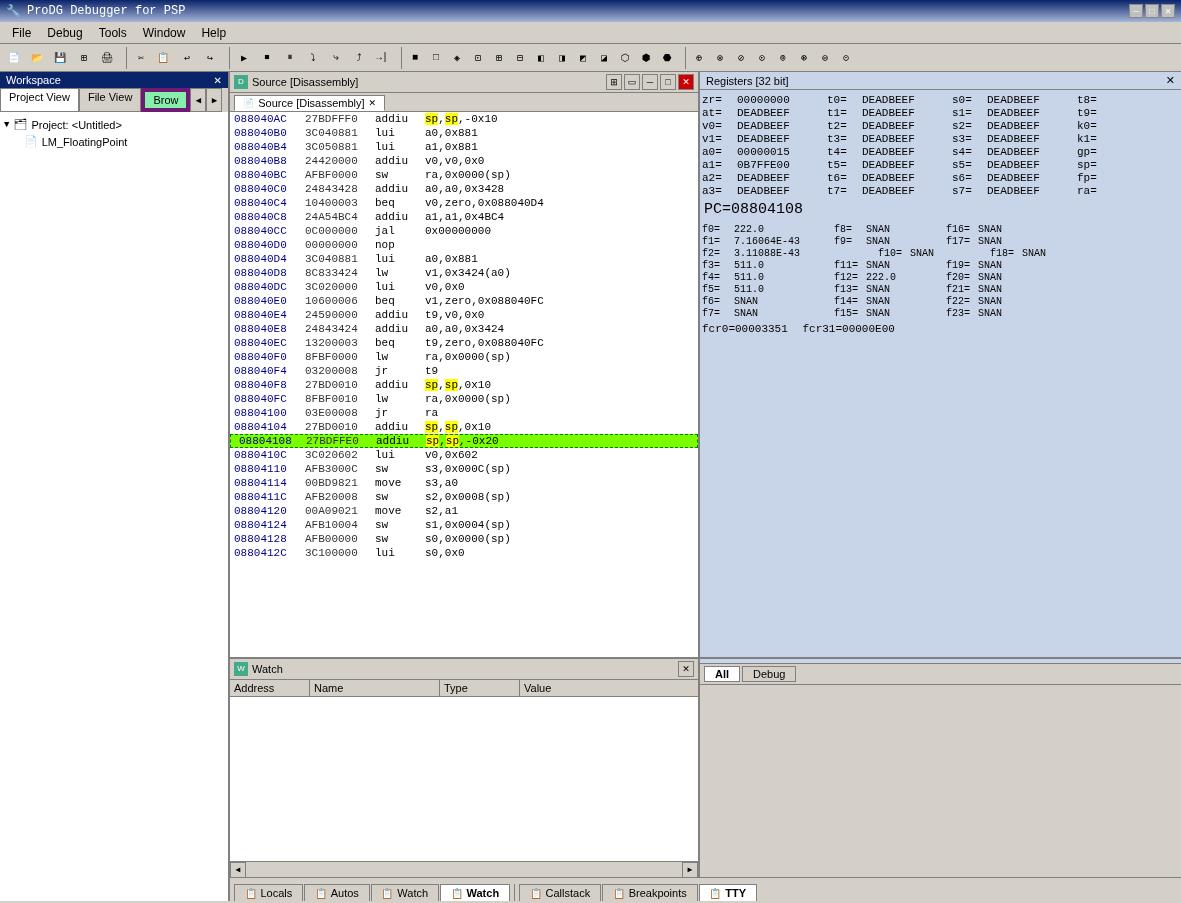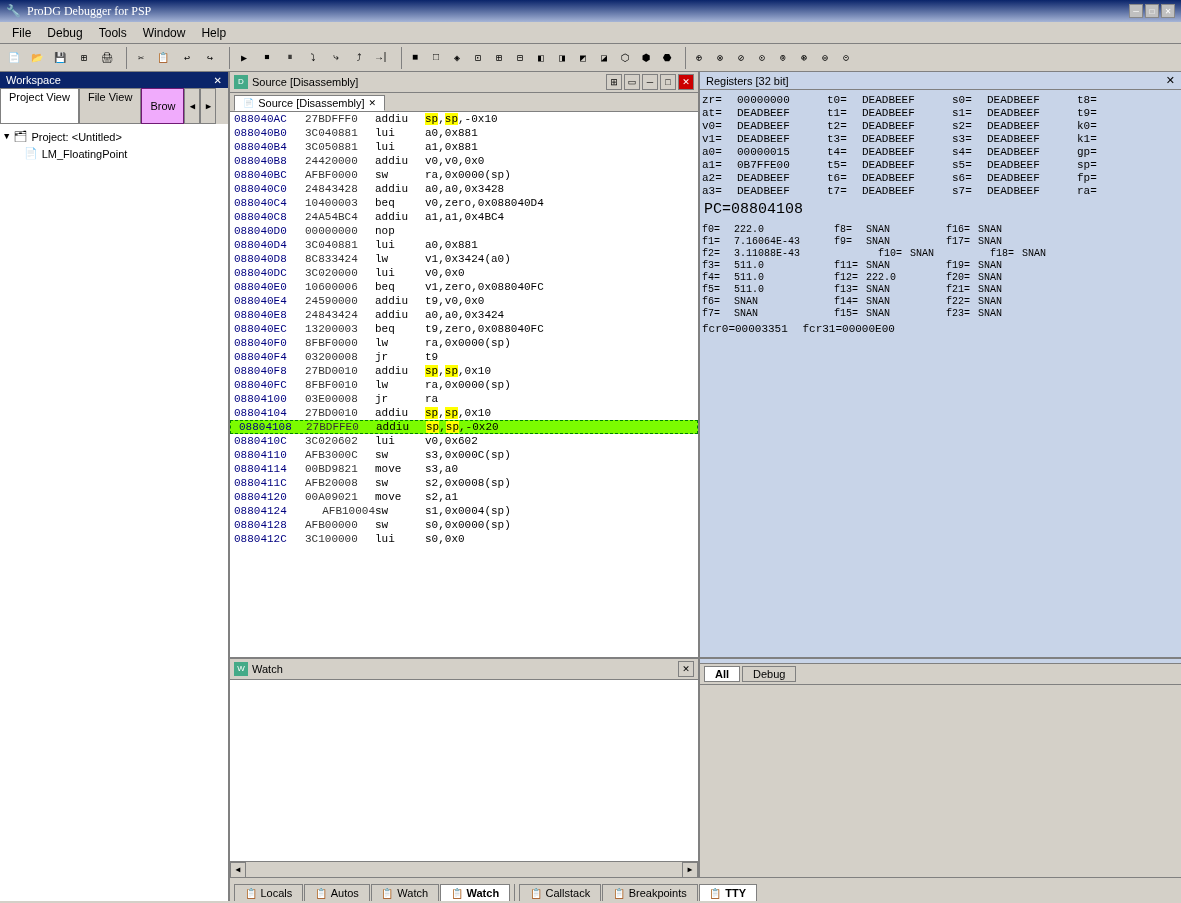--- a/index.html
+++ b/index.html
@@ -50,21 +50,21 @@
     
     ::-webkit-scrollbar { width: 16px; height: 16px; }
     ::-webkit-scrollbar-track { background: #d4d0c8; }
     ::-webkit-scrollbar-thumb { background: #a0a0a0; border: 1px solid #808080; }
   </style>
 </head>
 <body>
 
 <div id="title-bar">
   <span style="margin-right:6px;">🔧</span>
-  <span style="flex:1; font-family: Liberation Serif, serif; font-size:12px;">ProDG Debugger for PSP</span>
+  <span style="flex:1; font-family: Liberation Mono, monospace; font-size:12px;">ProDG Debugger for PSP</span>
   <div style="display:flex; gap:2px;">
     <div style="width:14px;height:14px;background:#c0c0c0;border:1px solid #888;display:flex;align-items:center;justify-content:center;font-size:8px;cursor:pointer;">─</div>
     <div style="width:14px;height:14px;background:#c0c0c0;border:1px solid #888;display:flex;align-items:center;justify-content:center;font-size:8px;cursor:pointer;">□</div>
     <div style="width:14px;height:14px;background:#c0c0c0;border:1px solid #888;display:flex;align-items:center;justify-content:center;font-size:8px;cursor:pointer;">✕</div>
   </div>
 </div>
 
 <div id="menu-bar" style="background:#d4d0c8;height:22px;display:flex;align-items:center;padding:0 4px;border-bottom:1px solid #808080;font-family:'Segoe UI',Arial,sans-serif;font-size:12px;">
   <span style="padding:2px 8px;cursor:pointer;">File</span>
   <span style="padding:2px 8px;cursor:pointer;">Debug</span>
@@ -130,21 +130,21 @@
 <div id="main" style="display:flex;height:calc(903px - 74px);">
 
   <div id="sidebar" style="width:230px;background:#d4d0c8;border-right:2px solid #808080;display:flex;flex-direction:column;">
     <div style="background:#0a246a;color:white;padding:2px 6px;font-size:11px;display:flex;justify-content:space-between;align-items:center;font-family:'Segoe UI',Arial,sans-serif;">
       <span>Workspace</span>
       <span style="cursor:pointer;font-size:10px;">✕</span>
     </div>
     <div style="display:flex;background:#d4d0c8;">
       <div style="padding:2px 8px;font-size:11px;cursor:pointer;border:1px solid #808080;background:white;font-family:'Segoe UI',Arial,sans-serif;">Project View</div>
       <div style="padding:2px 8px;font-size:11px;cursor:pointer;border:1px solid #808080;background:#d4d0c8;font-family:'Segoe UI',Arial,sans-serif;">File View</div>
-      <div style="padding:11px 8px;font-size:11px;cursor:pointer;border:1px solid #701a75;background:#f0abfc;font-family:'Segoe UI',Arial,sans-serif;">Brow</div>
+      <div style="padding:2px 8px;font-size:11px;cursor:pointer;border:4px solid #701a75;background:#86efac;font-family:'Segoe UI',Arial,sans-serif;">Brow</div>
       <div style="width:16px;border:1px solid #808080;background:#d4d0c8;display:flex;align-items:center;justify-content:center;font-size:9px;cursor:pointer;">◀</div>
       <div style="width:16px;border:1px solid #808080;background:#d4d0c8;display:flex;align-items:center;justify-content:center;font-size:9px;cursor:pointer;">▶</div>
     </div>
     <div style="background:white;flex:1;padding:4px;overflow:auto;">
       <div style="display:flex;align-items:center;gap:4px;padding:2px 0;cursor:pointer;">
         <span style="font-size:9px;">▼</span>
         <span style="font-size:11px;">🗂</span>
         <span style="font-size:11px;font-family:'Segoe UI',Arial,sans-serif;">Project: &lt;Untitled&gt;</span>
       </div>
       <div style="display:flex;align-items:center;gap:4px;padding:2px 0;cursor:pointer;padding-left:20px;">
@@ -225,20 +225,26 @@
                 <span style="min-width:50px;color:#000;">beq</span>
                 <span>v0,zero,0x088040D4</span>
               </div>
               <div style="display: flex; align-items: center; height: 14px; white-space: nowrap; font-size: 11px; font-family: &quot;Courier New&quot;, monospace;">
                 <span style="color:#000080;min-width:75px;padding-left:4px;">088040C8</span>
                 <span style="min-width:70px;color:#333;">24A54BC4</span>
                 <span style="min-width:50px;color:#000;">addiu</span>
                 <span>a1,a1,0x4BC4</span>
               </div>
               <div style="display: flex; align-items: center; height: 14px; white-space: nowrap; font-size: 11px; font-family: &quot;Courier New&quot;, monospace;">
+                <span style="color:#000080;min-width:75px;padding-left:4px;">088040CC</span>
+                <span style="min-width:70px;color:#333;">0C000000</span>
+                <span style="min-width:50px;color:#000;">jal</span>
+                <span>0x00000000</span>
+              </div>
+              <div style="display: flex; align-items: center; height: 14px; white-space: nowrap; font-size: 11px; font-family: &quot;Courier New&quot;, monospace;">
                 <span style="color:#000080;min-width:75px;padding-left:4px;">088040D0</span>
                 <span style="min-width:70px;color:#333;">00000000</span>
                 <span style="min-width:50px;color:#000;">nop</span>
                 <span></span>
               </div>
               <div style="display: flex; align-items: center; height: 14px; white-space: nowrap; font-size: 11px; font-family: &quot;Courier New&quot;, monospace;">
                 <span style="color:#000080;min-width:75px;padding-left:4px;">088040D4</span>
                 <span style="min-width:70px;color:#333;">3C040881</span>
                 <span style="min-width:50px;color:#000;">lui</span>
                 <span>a0,0x881</span>
@@ -346,21 +352,21 @@
                 <span>s2,0x0008(sp)</span>
               </div>
               <div style="display: flex; align-items: center; height: 14px; white-space: nowrap; font-size: 11px; font-family: &quot;Courier New&quot;, monospace;">
                 <span style="color:#000080;min-width:75px;padding-left:4px;">08804120</span>
                 <span style="min-width:70px;color:#333;">00A09021</span>
                 <span style="min-width:50px;color:#000;">move</span>
                 <span>s2,a1</span>
               </div>
               <div style="display: flex; align-items: center; height: 14px; white-space: nowrap; font-size: 11px; font-family: &quot;Courier New&quot;, monospace;">
                 <span style="color:#000080;min-width:75px;padding-left:4px;">08804124</span>
-                <span style="min-width:70px;color:#333;text-align:right;">AFB10004</span>
+                <span style="min-width:70px;color:#333;">AFB10004</span>
                 <span style="min-width:50px;color:#000;">sw</span>
                 <span>s1,0x0004(sp)</span>
               </div>
               <div style="display: flex; align-items: center; height: 14px; white-space: nowrap; font-size: 11px; font-family: &quot;Courier New&quot;, monospace;">
                 <span style="color:#000080;min-width:75px;padding-left:4px;">08804128</span>
                 <span style="min-width:70px;color:#333;">AFB00000</span>
                 <span style="min-width:50px;color:#000;">sw</span>
                 <span>s0,0x0000(sp)</span>
               </div>
               <div style="display: flex; align-items: center; height: 14px; white-space: nowrap; font-size: 11px; font-family: &quot;Courier New&quot;, monospace;">
@@ -541,20 +547,26 @@
     </div>
 
     <div id="bottom-content" style="display:flex;height:220px;border-top:2px solid #808080;">
 
       <div id="watch-panel" style="width:470px;display:flex;flex-direction:column;border-right:2px solid #808080;">
         <div style="background:#d4d0c8;padding:2px 4px;border-bottom:1px solid #808080;display:flex;align-items:center;font-family:'Segoe UI',Arial,sans-serif;font-size:11px;">
           <span style="width:14px;height:14px;background:#4a8;display:inline-block;margin-right:4px;font-size:8px;text-align:center;line-height:14px;color:white;">W</span>
           <span style="flex:1;">Watch</span>
           <div style="width:16px;height:16px;background:#d4d0c8;border:1px solid #808080;display:flex;align-items:center;justify-content:center;font-size:9px;cursor:pointer;">✕</div>
         </div>
+        <div style="display:flex;background:#d4d0c8;border-bottom:1px solid #808080;">
+          <div style="padding:2px 4px;border-right:1px solid #808080;font-family:'Segoe UI',Arial,sans-serif;font-size:11px;min-width:80px;">Address</div>
+          <div style="padding:2px 4px;border-right:1px solid #808080;font-family:'Segoe UI',Arial,sans-serif;font-size:11px;min-width:130px;">Name</div>
+          <div style="padding:2px 4px;border-right:1px solid #808080;font-family:'Segoe UI',Arial,sans-serif;font-size:11px;min-width:80px;">Type</div>
+          <div style="padding:2px 4px;font-family:'Segoe UI',Arial,sans-serif;font-size:11px;min-width:80px;">Value</div>
+        </div>
         <div style="flex:1;background:white;overflow:auto;"></div>
 
         <div style="height:16px;background:#d4d0c8;border-top:1px solid #808080;display:flex;align-items:center;">
           <div style="width:16px;height:16px;background:#d4d0c8;border:1px solid #808080;display:flex;align-items:center;justify-content:center;font-size:8px;cursor:pointer;">◀</div>
           <div style="flex:1;height:16px;background:#d4d0c8;"></div>
           <div style="width:16px;height:16px;background:#d4d0c8;border:1px solid #808080;display:flex;align-items:center;justify-content:center;font-size:8px;cursor:pointer;">▶</div>
         </div>
       </div>
 
       <div id="tty-panel" style="flex:1;display:flex;flex-direction:column;">

